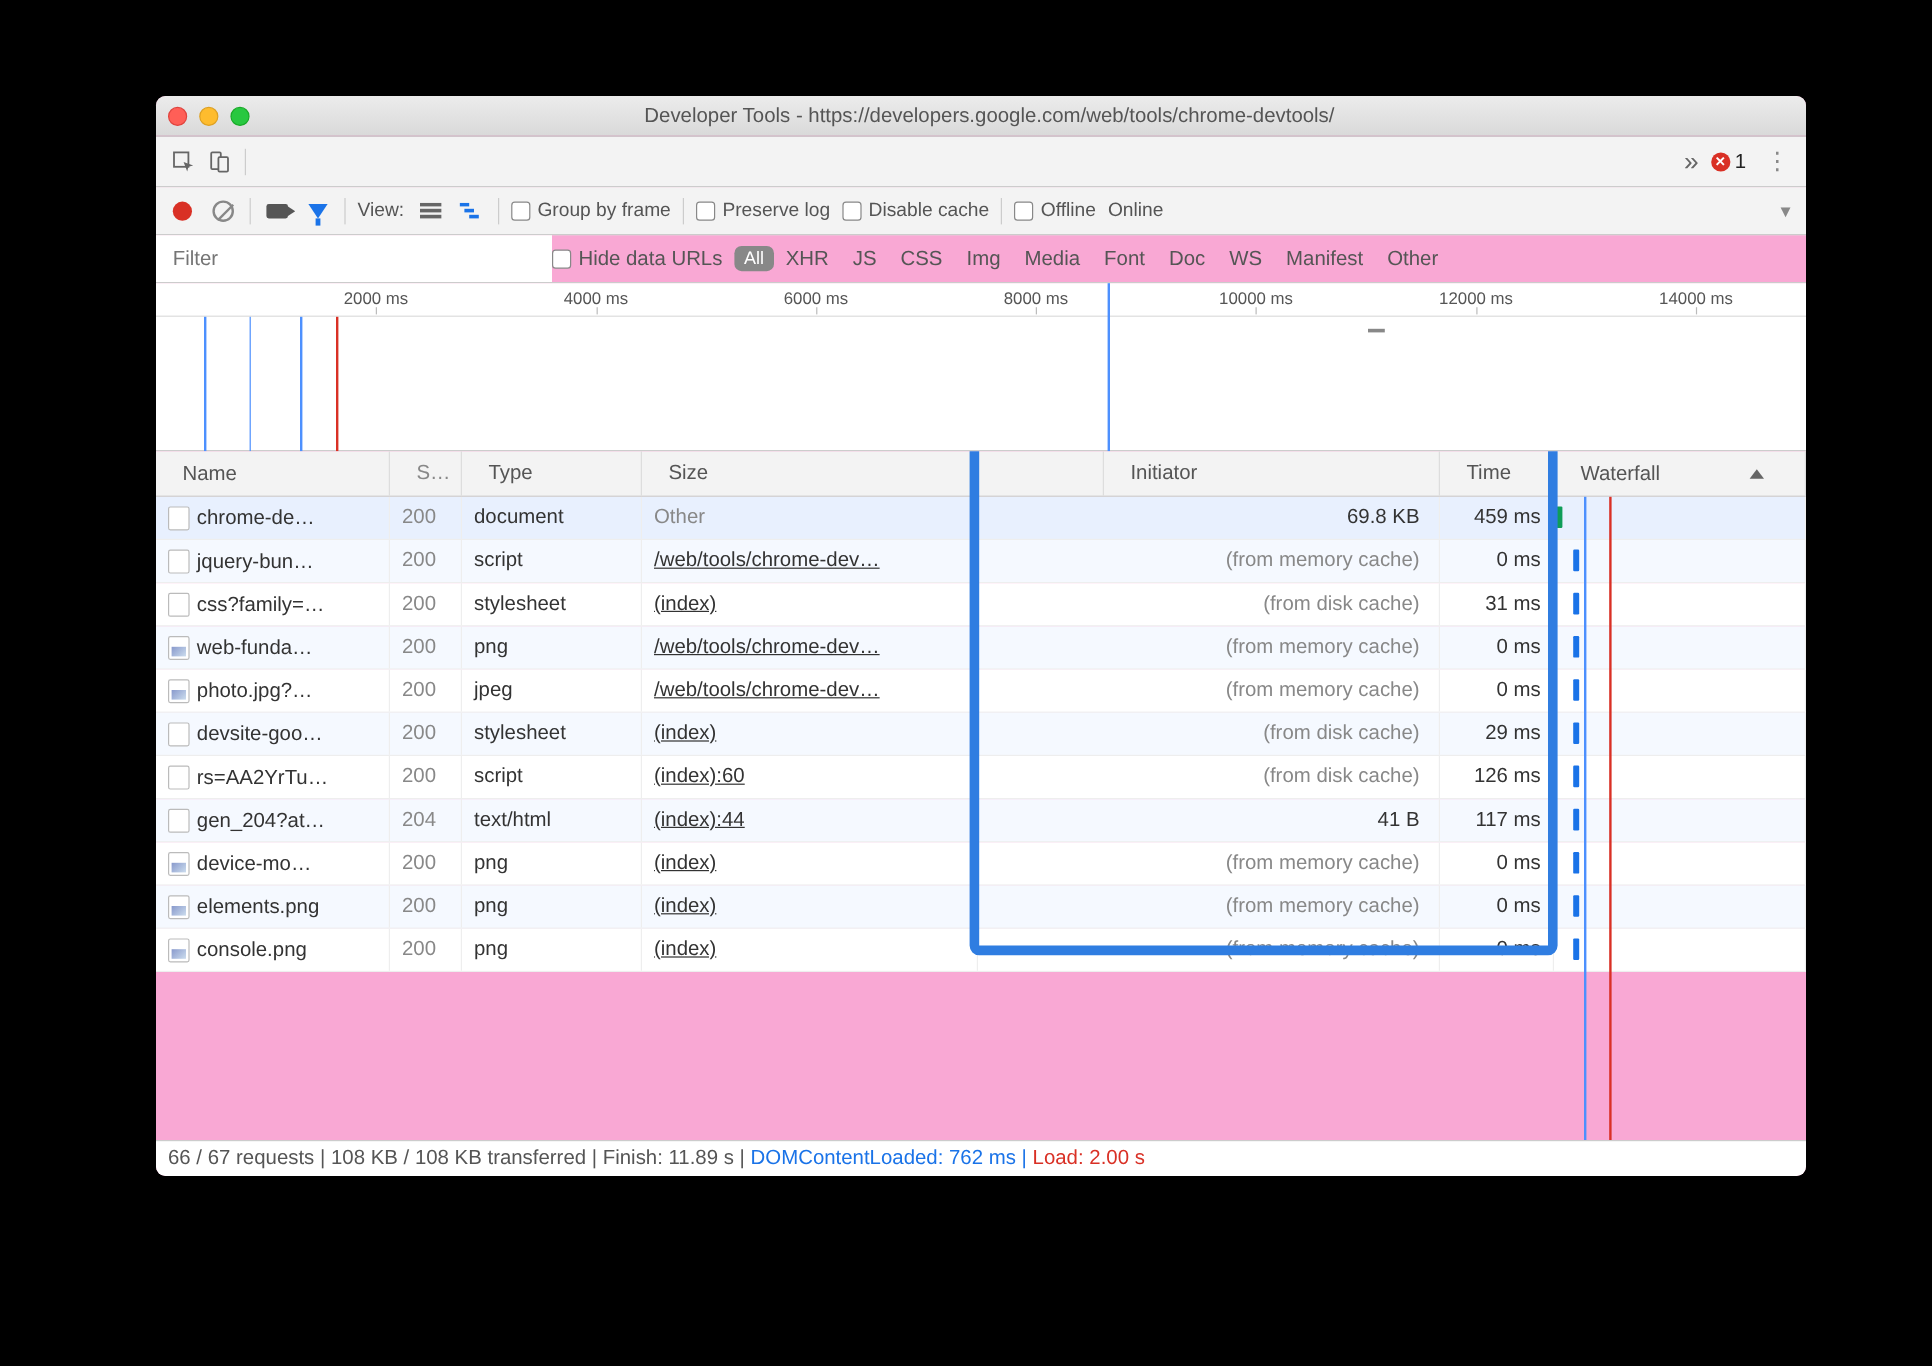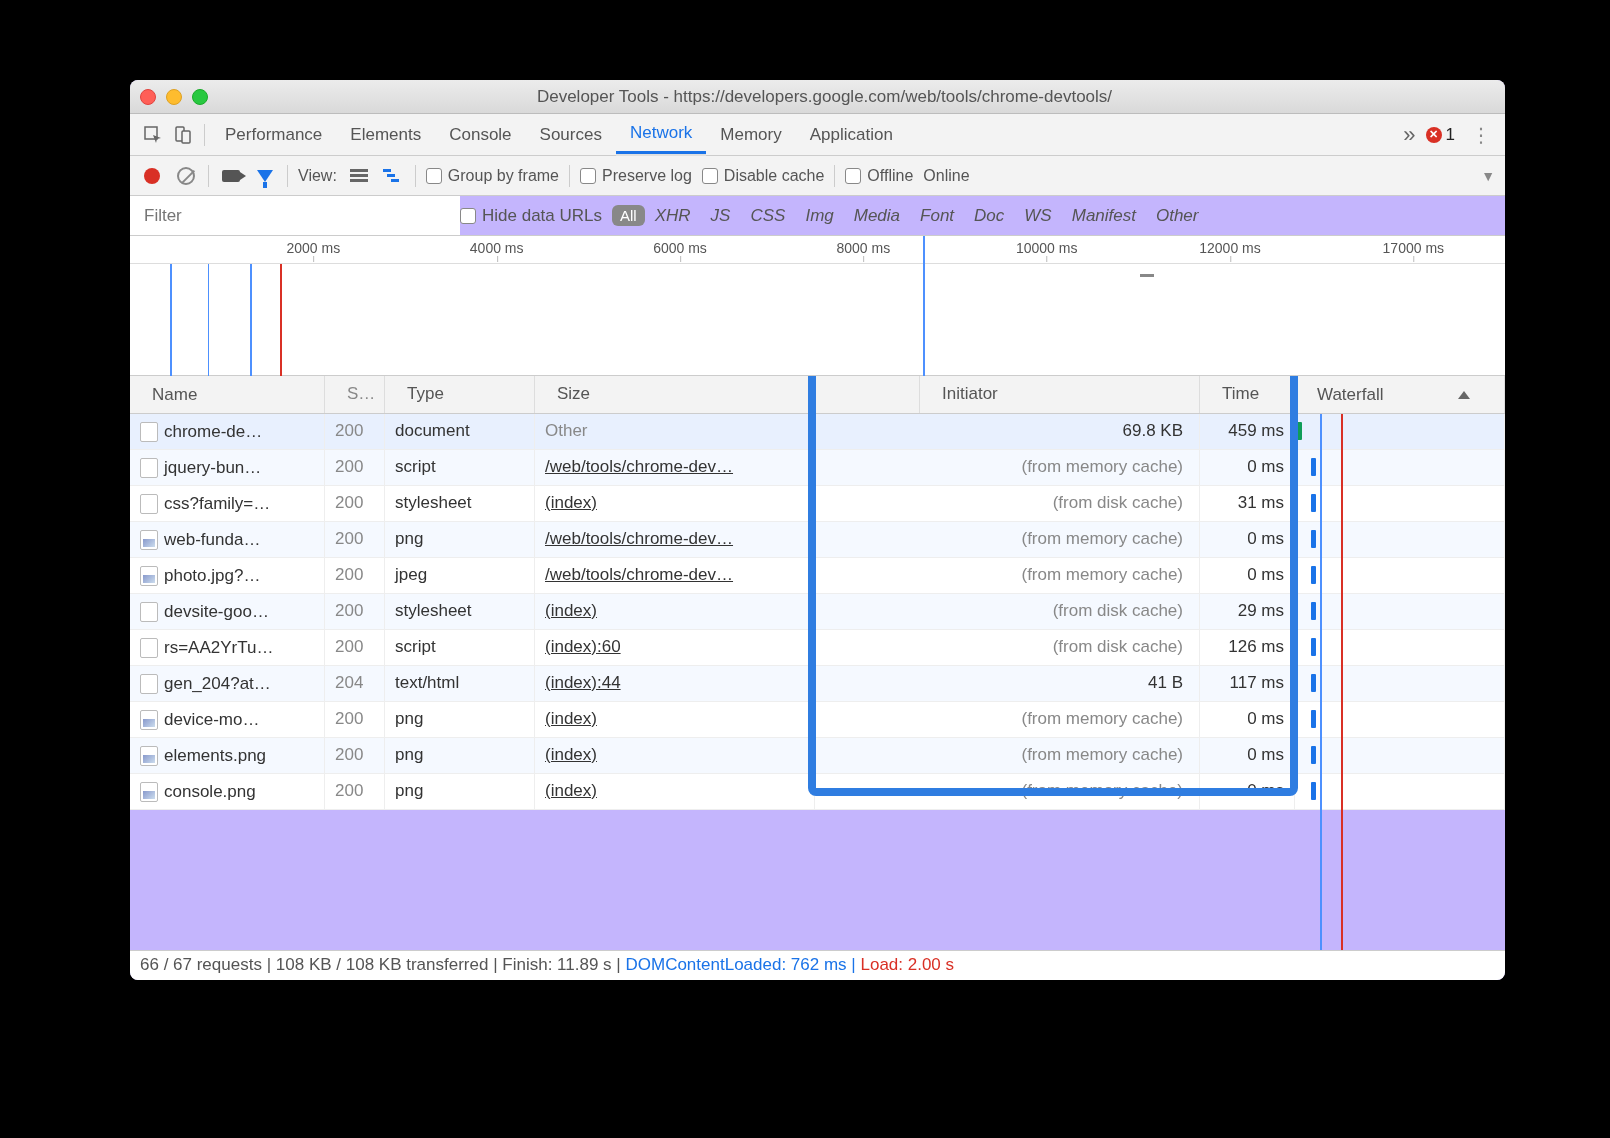--- a/index.html
+++ b/index.html
@@ -11,21 +11,21 @@
     width: 1610px;
     height: 1138px;
     position: relative;
   }
   .window {
     position: absolute;
     left: 130px;
     top: 80px;
     width: 1375px;
     height: 900px;
-    background: #c4b5fd;
+    background: #f9a8d4;
     border-radius: 8px;
     box-shadow: 0 15px 40px rgba(0,0,0,.6);
     overflow: hidden;
     display: flex;
     flex-direction: column;
   }
   
   .titlebar {
     height: 34px;
     background: linear-gradient(#ececec, #d9d9d9);
@@ -115,21 +115,21 @@
     font-size:17px;
     color:#555;
   }
   .filterbar input {
     border:none; outline:none; padding:0 14px; font-size:17px; color:#555;
     width: 330px; height: 100%;
   }
   .filterbar .pill {
     background:#888; color:#fff; border-radius:6px; padding:2px 8px; font-size:15px;
   }
-  .filterbar .ftab { padding:0 10px; cursor:pointer;font-style:italic; }
+  .filterbar .ftab { padding:0 10px; cursor:pointer; }
 
   
   .overview {
     height: 140px;
     border-bottom:1px solid #ccc;
     position:relative;
     background:#fff;
   }
   .overview .ruler {
     height:28px; border-bottom:1px solid #ddd; display:flex; font-size:14px; color:#555;
@@ -252,29 +252,20 @@
           <path d="M10 10 L18 13 L14 14 L13 18 Z" fill="#666"></path>
         </svg>
     </div>
     <div class="icon-btn">
       <svg width="20" height="20" viewBox="0 0 20 20">
           <rect x="3" y="2" width="8" height="14" rx="1" fill="none" stroke="#666" stroke-width="1.5"></rect>
           <rect x="9" y="6" width="8" height="12" rx="1" fill="#f3f3f3" stroke="#666" stroke-width="1.5"></rect>
         </svg>
     </div>
     <div class="sep"></div>
-    <div id="tabs-host" style="display: flex;">
-        <div class="tab">Performance</div>
-        <div class="tab">Elements</div>
-        <div class="tab">Console</div>
-        <div class="tab">Sources</div>
-        <div class="tab active">Network</div>
-        <div class="tab">Memory</div>
-        <div class="tab">Application</div>
-      </div>
     <div class="chev">
       <span style="font-size:22px; color:#666; cursor:pointer;">»</span>
       <div class="err-badge">
         <span class="dot-red">✕</span>
         <span>1</span>
       </div>
       <div class="kebab">⋮</div>
     </div>
   </div>
 
@@ -353,21 +344,21 @@
   </div>
 
   <div class="overview">
     <div class="ruler" id="ruler">
         <div class="tick" style="left: 183.333px; top: 4px;">2000 ms</div>
         <div class="tick" style="left: 366.667px; top: 4px;">4000 ms</div>
         <div class="tick" style="left: 550px; top: 4px;">6000 ms</div>
         <div class="tick" style="left: 733.333px; top: 4px;">8000 ms</div>
         <div class="tick" style="left: 916.667px; top: 4px;">10000 ms</div>
         <div class="tick" style="left: 1100px; top: 4px;">12000 ms</div>
-        <div class="tick" style="left: 1283.33px; top: 4px;">17000 ms</div>
+        <div class="tick" style="left: 1283.33px; top: 4px;">14000 ms</div>
       </div>
     <div class="bars">
       <div class="vline" style="left:40px; background:#4d90fe;"></div>
       <div class="vline" style="left:78px; background:#4d90fe; width:1px;"></div>
       <div class="vline" style="left:120px; background:#4d90fe;"></div>
       <div class="vline" style="left:150px; background:#d93025;"></div>
       <div class="vline" style="left:793px; background:#4d90fe; top:-28px;"></div>
       <div style="position:absolute; left:1010px; top:10px; width:14px; height:3px; background:#888;"></div>
     </div>
   </div>

